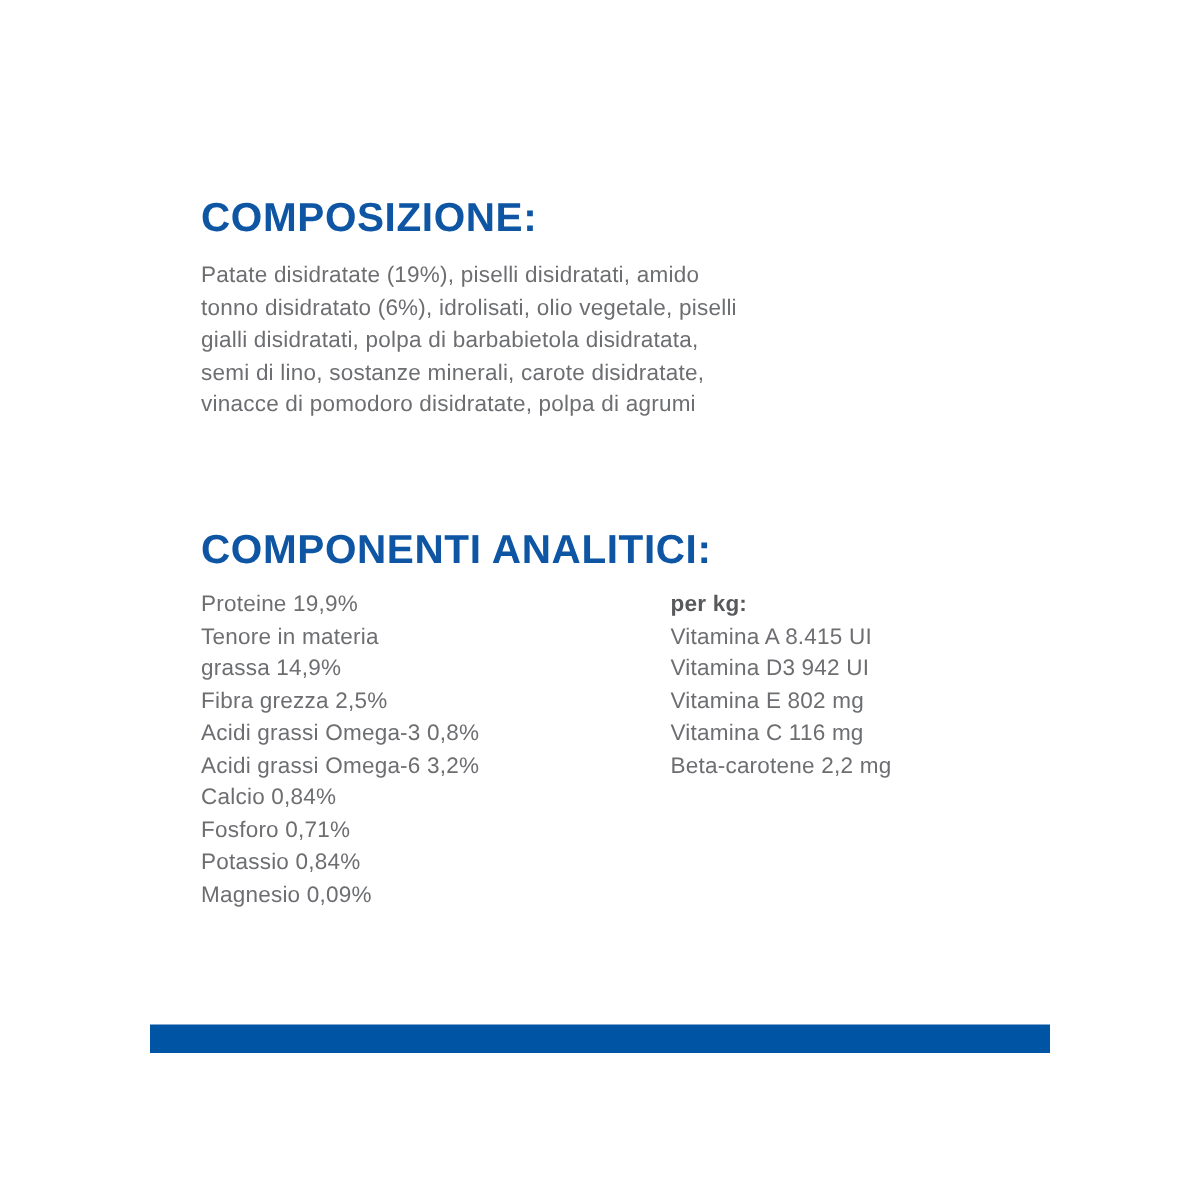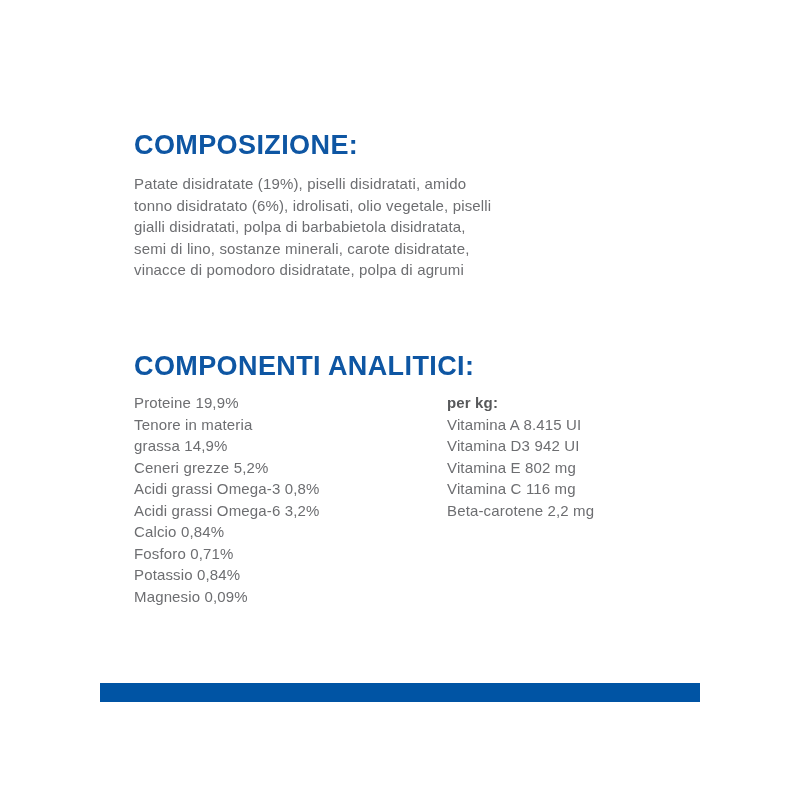--- a/index.html
+++ b/index.html
@@ -82,22 +82,22 @@
   <h2 class="heading" id="analytical-heading">COMPONENTI ANALITICI:</h2>
 
   <div class="textblock" id="left-column">
 
       <div class="line">Proteine 19,9%</div>
 
       <div class="line">Tenore in materia</div>
 
       <div class="line">grassa 14,9%</div>
 
+      <div class="line">Fibra grezza 2,5%</div>
 
-      <div class="line">Ceneri grezze 5,2%</div>
 
       <div class="line">Acidi grassi Omega-3 0,8%</div>
 
       <div class="line">Acidi grassi Omega-6 3,2%</div>
 
       <div class="line">Calcio 0,84%</div>
 
       <div class="line">Fosforo 0,71%</div>
 
 

